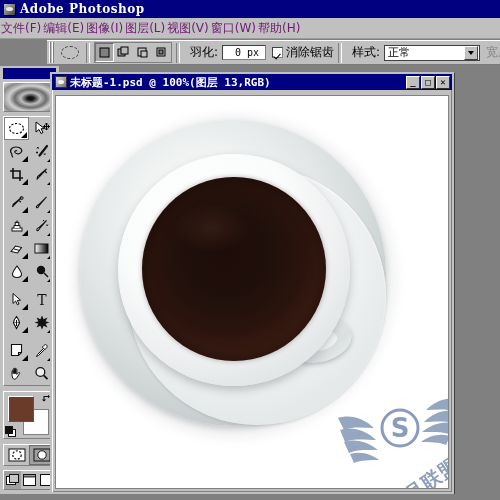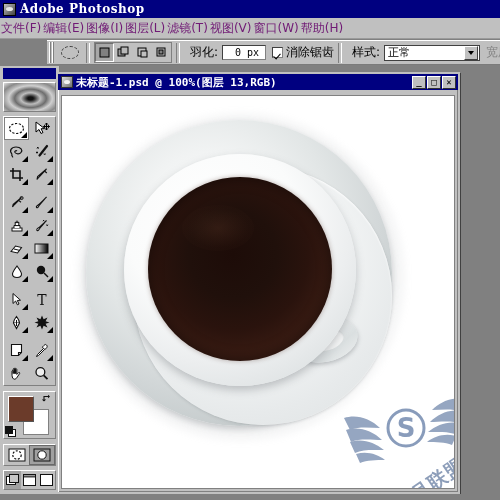--- a/index.html
+++ b/index.html
@@ -138,21 +138,21 @@
   .screenbox{margin:4px 3px 0 3px;display:flex;
     border:1px solid #fff;border-right-color:#808080;border-bottom-color:#808080;}
   .screenbox .sb{width:17px;height:18px;display:flex;align-items:center;justify-content:center;}
   .screenbox .sb.on{background:#a0a0a0;}
   .jumpbox{margin:5px 3px 0 3px;display:flex;
     border:1px solid #fff;border-right-color:#808080;border-bottom-color:#808080;}
   .jumpbox .jb{width:26px;height:22px;display:flex;align-items:center;justify-content:center;}
 
   
   .docwin{
-    position:absolute;left:56px;top:72px;width:404px;height:422px;
+    position:absolute;left:50px;top:72px;width:404px;height:422px;
     background:#c0c0c0;
     border:2px solid #c0c0c0;
     box-shadow:1px 1px 0 #404040, inset 1px 1px 0 #fff, inset -1px -1px 0 #808080;
     box-sizing:border-box;
   }
   .doc-title{
     height:16px;background:#000080;display:flex;align-items:center;
     color:#fff;padding:0 1px;
   }
   .doc-title .d-ico{width:12px;height:12px;margin:0 3px 0 2px;flex:0 0 auto;
@@ -249,21 +249,20 @@
   <div class="titlebar">
     <div class="tb-icon"></div>
     <span class="tb-title">Adobe Photoshop</span>
   </div>
 
   <div class="menubar">
     <span class="mi">文件(F)</span>
     <span class="mi">编辑(E)</span>
     <span class="mi">图像(I)</span>
     <span class="mi">图层(L)</span>
-    <span class="mi">滤镜(T)</span>
     <span class="mi">视图(V)</span>
     <span class="mi">窗口(W)</span>
     <span class="mi">帮助(H)</span>
   </div>
 
   <div class="optionsbar">
     <div class="grip"></div>
     <div class="tool-preview">
       <div class="ellipse-ico"></div>
     </div>

